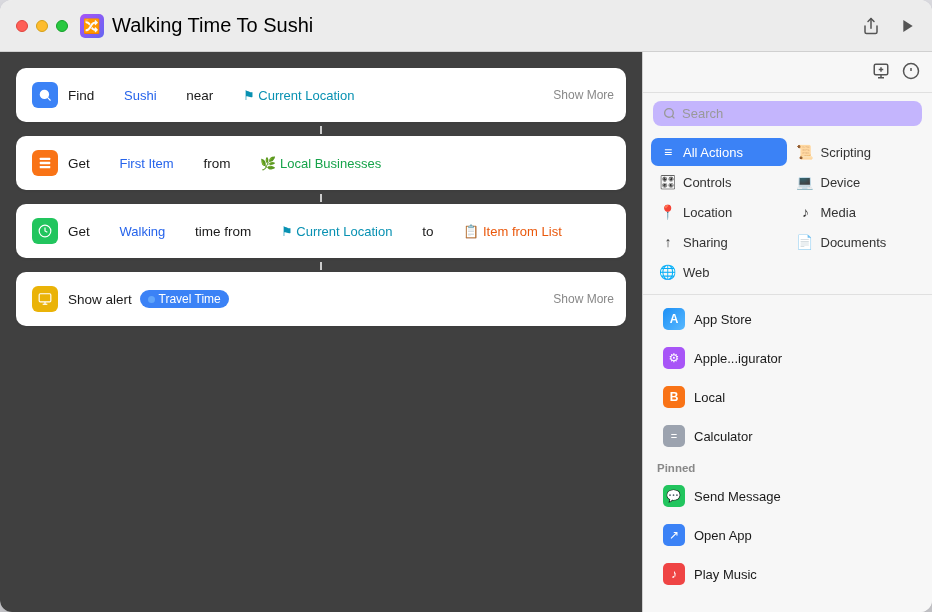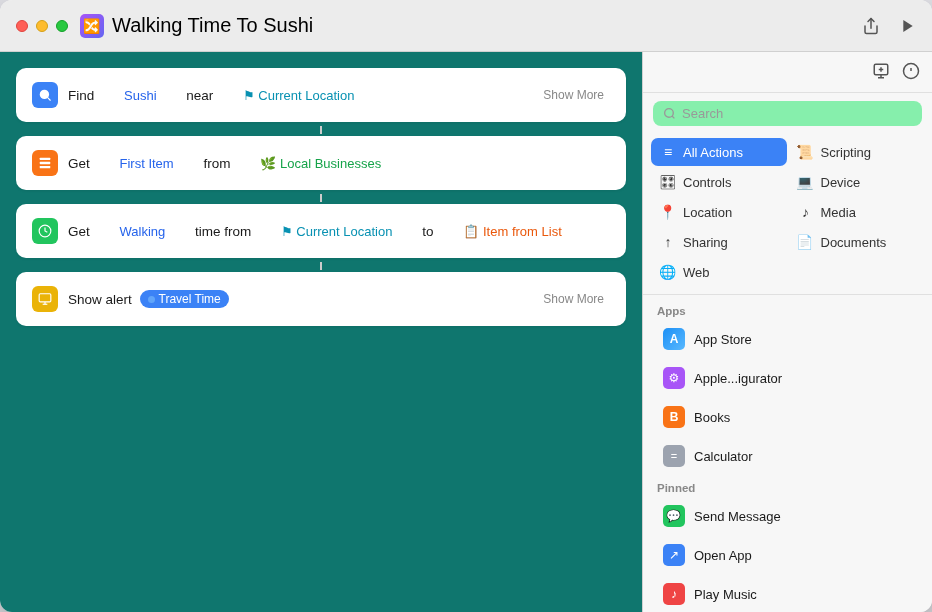--- a/index.html
+++ b/index.html
@@ -82,21 +82,21 @@
       justify-content: center;
     }
     .content {
       display: flex;
       flex: 1;
       overflow: hidden;
     }
     
     .left-panel {
       flex: 1;
-      background: #0f766e;
+      background: #404040;
       display: flex;
       flex-direction: column;
       overflow: hidden;
       padding: 16px;
       gap: 2px;
     }
     .action-card {
       background: white;
       border-radius: 10px;
       padding: 14px 16px;
@@ -124,21 +124,21 @@
       font-size: 14px;
       margin-right: 10px;
       flex-shrink: 0;
     }
     .card-icon.blue { background: #3b82f6; color: white; }
     .card-icon.orange { background: #f97316; color: white; }
     .card-icon.green { background: #22c55e; color: white; }
     .card-icon.yellow { background: #eab308; color: white; }
     .show-more {
       position: absolute;
-      right: 22px;
+      right: 12px;
       font-size: 12px;
       color: #888;
     }
     .token {
       display: inline-flex;
       align-items: center;
       padding: 1px 7px;
       border-radius: 10px;
       font-size: 13px;
       font-weight: 500;
@@ -186,21 +186,21 @@
     }
     .right-header-btn {
       background: none;
       border: none;
       cursor: pointer;
       color: #555;
       font-size: 16px;
     }
     .search-bar {
       margin: 8px 10px;
-      background: #86efac;
+      background: #c4b5fd;
       border-radius: 8px;
       display: flex;
       align-items: center;
       padding: 5px 10px;
       gap: 6px;
     }
     .search-bar input {
       border: none;
       background: transparent;
       font-size: 13px;
@@ -451,32 +451,31 @@
         <div class="cat-item">
           <span class="cat-icon">🌐</span>
           <span>Web</span>
         </div>
       </div>
 
       <div class="divider"></div>
 
       <div class="right-list">
 
-        <div class="section-label">Apps</div>
         <div class="right-list-item">
           <div class="list-icon blue-bg" style="background: linear-gradient(135deg,#1d90f5,#58b8ff); color:white; font-size:12px; font-weight:700;">A</div>
           <span>App Store</span>
         </div>
         <div class="right-list-item">
           <div class="list-icon purple-bg" style="font-size:12px;">⚙</div>
           <span>Apple...igurator</span>
         </div>
         <div class="right-list-item">
           <div class="list-icon orange-bg" style="font-size:12px; font-weight:700;">B</div>
-          <span>Books</span>
+          <span>Local</span>
         </div>
         <div class="right-list-item">
           <div class="list-icon gray-bg" style="font-size:11px;">=</div>
           <span>Calculator</span>
         </div>
 
         <div class="section-label">Pinned</div>
         <div class="right-list-item">
           <div class="list-icon green-bg" style="font-size:12px;">💬</div>
           <span>Send Message</span>

